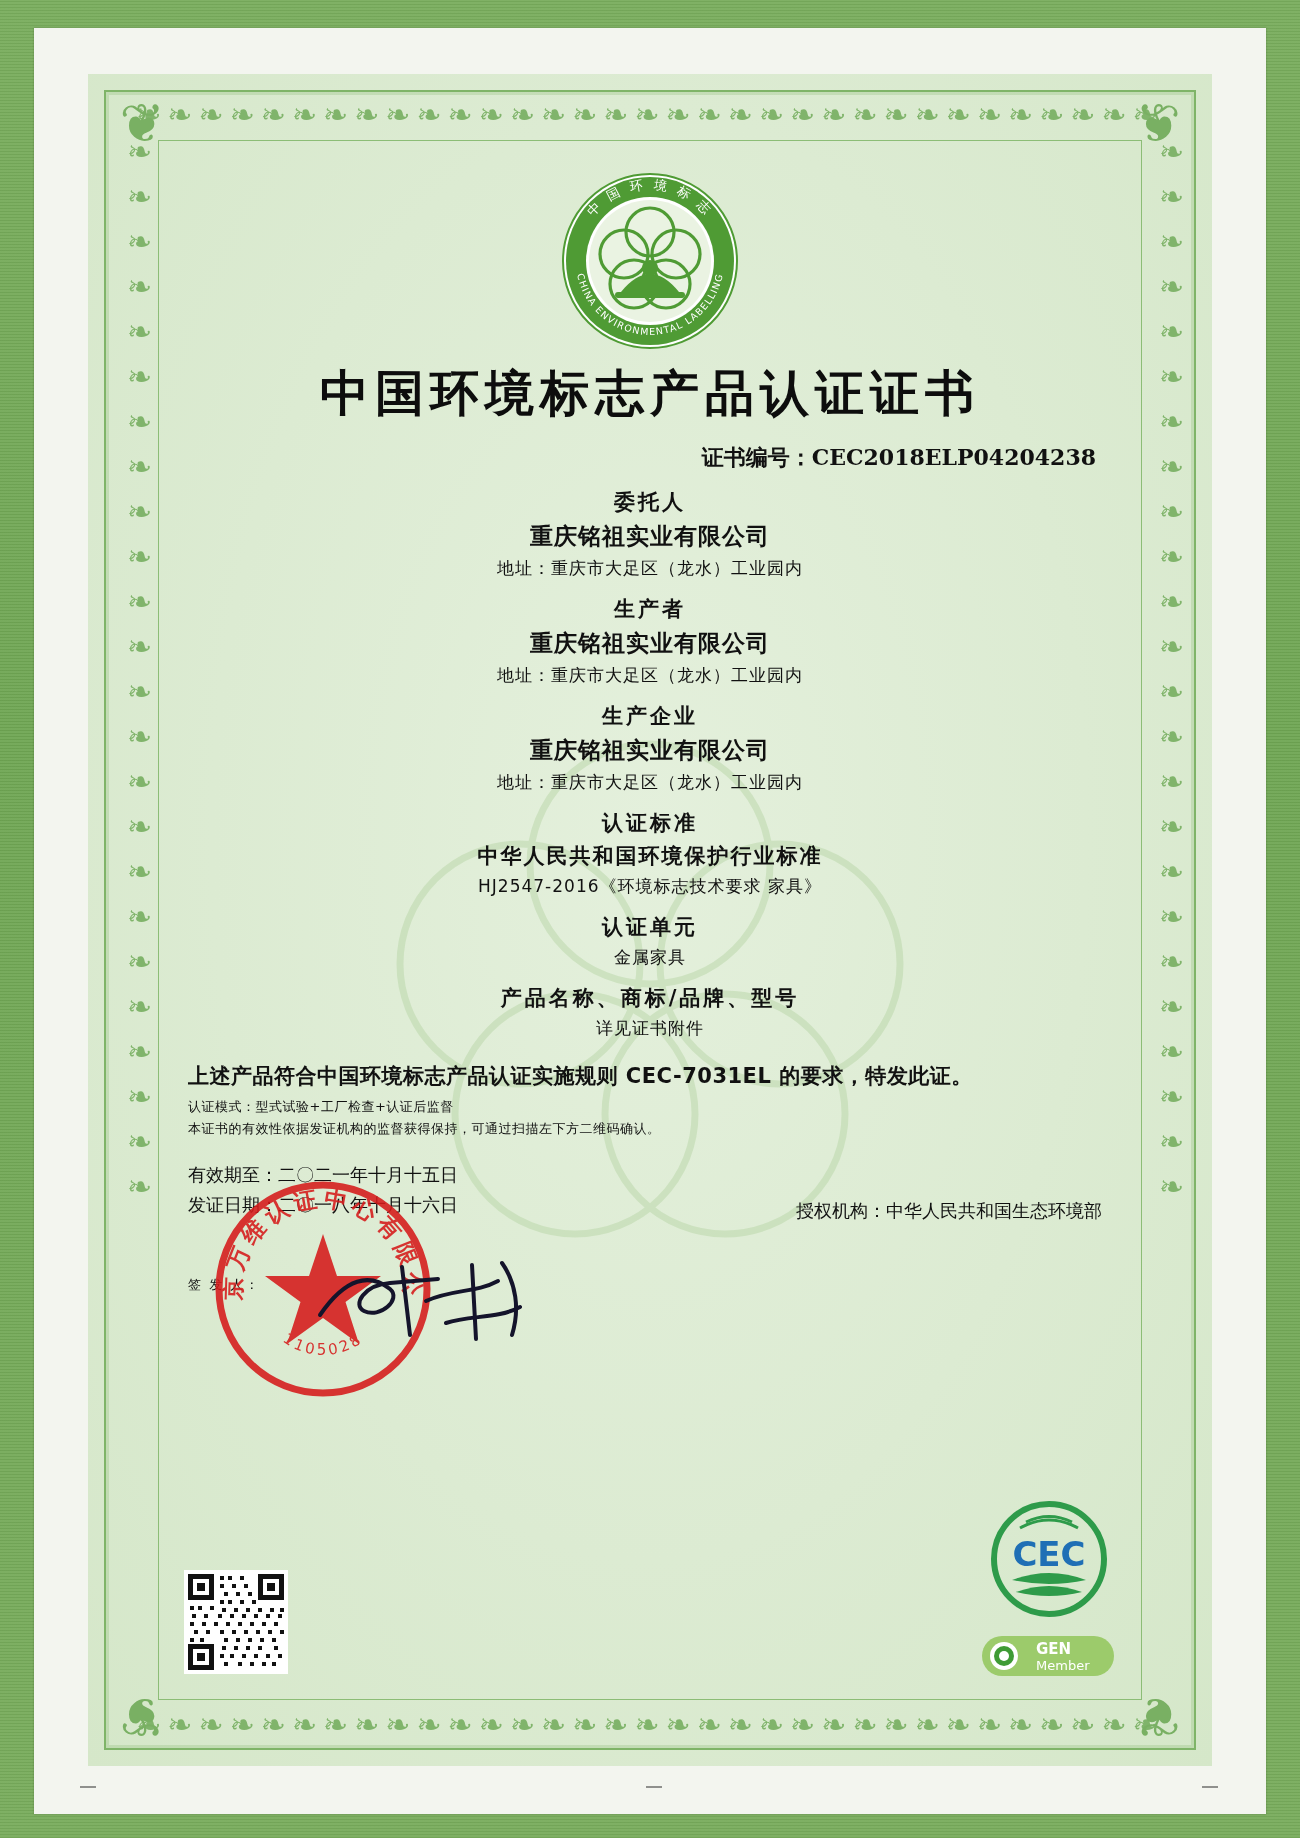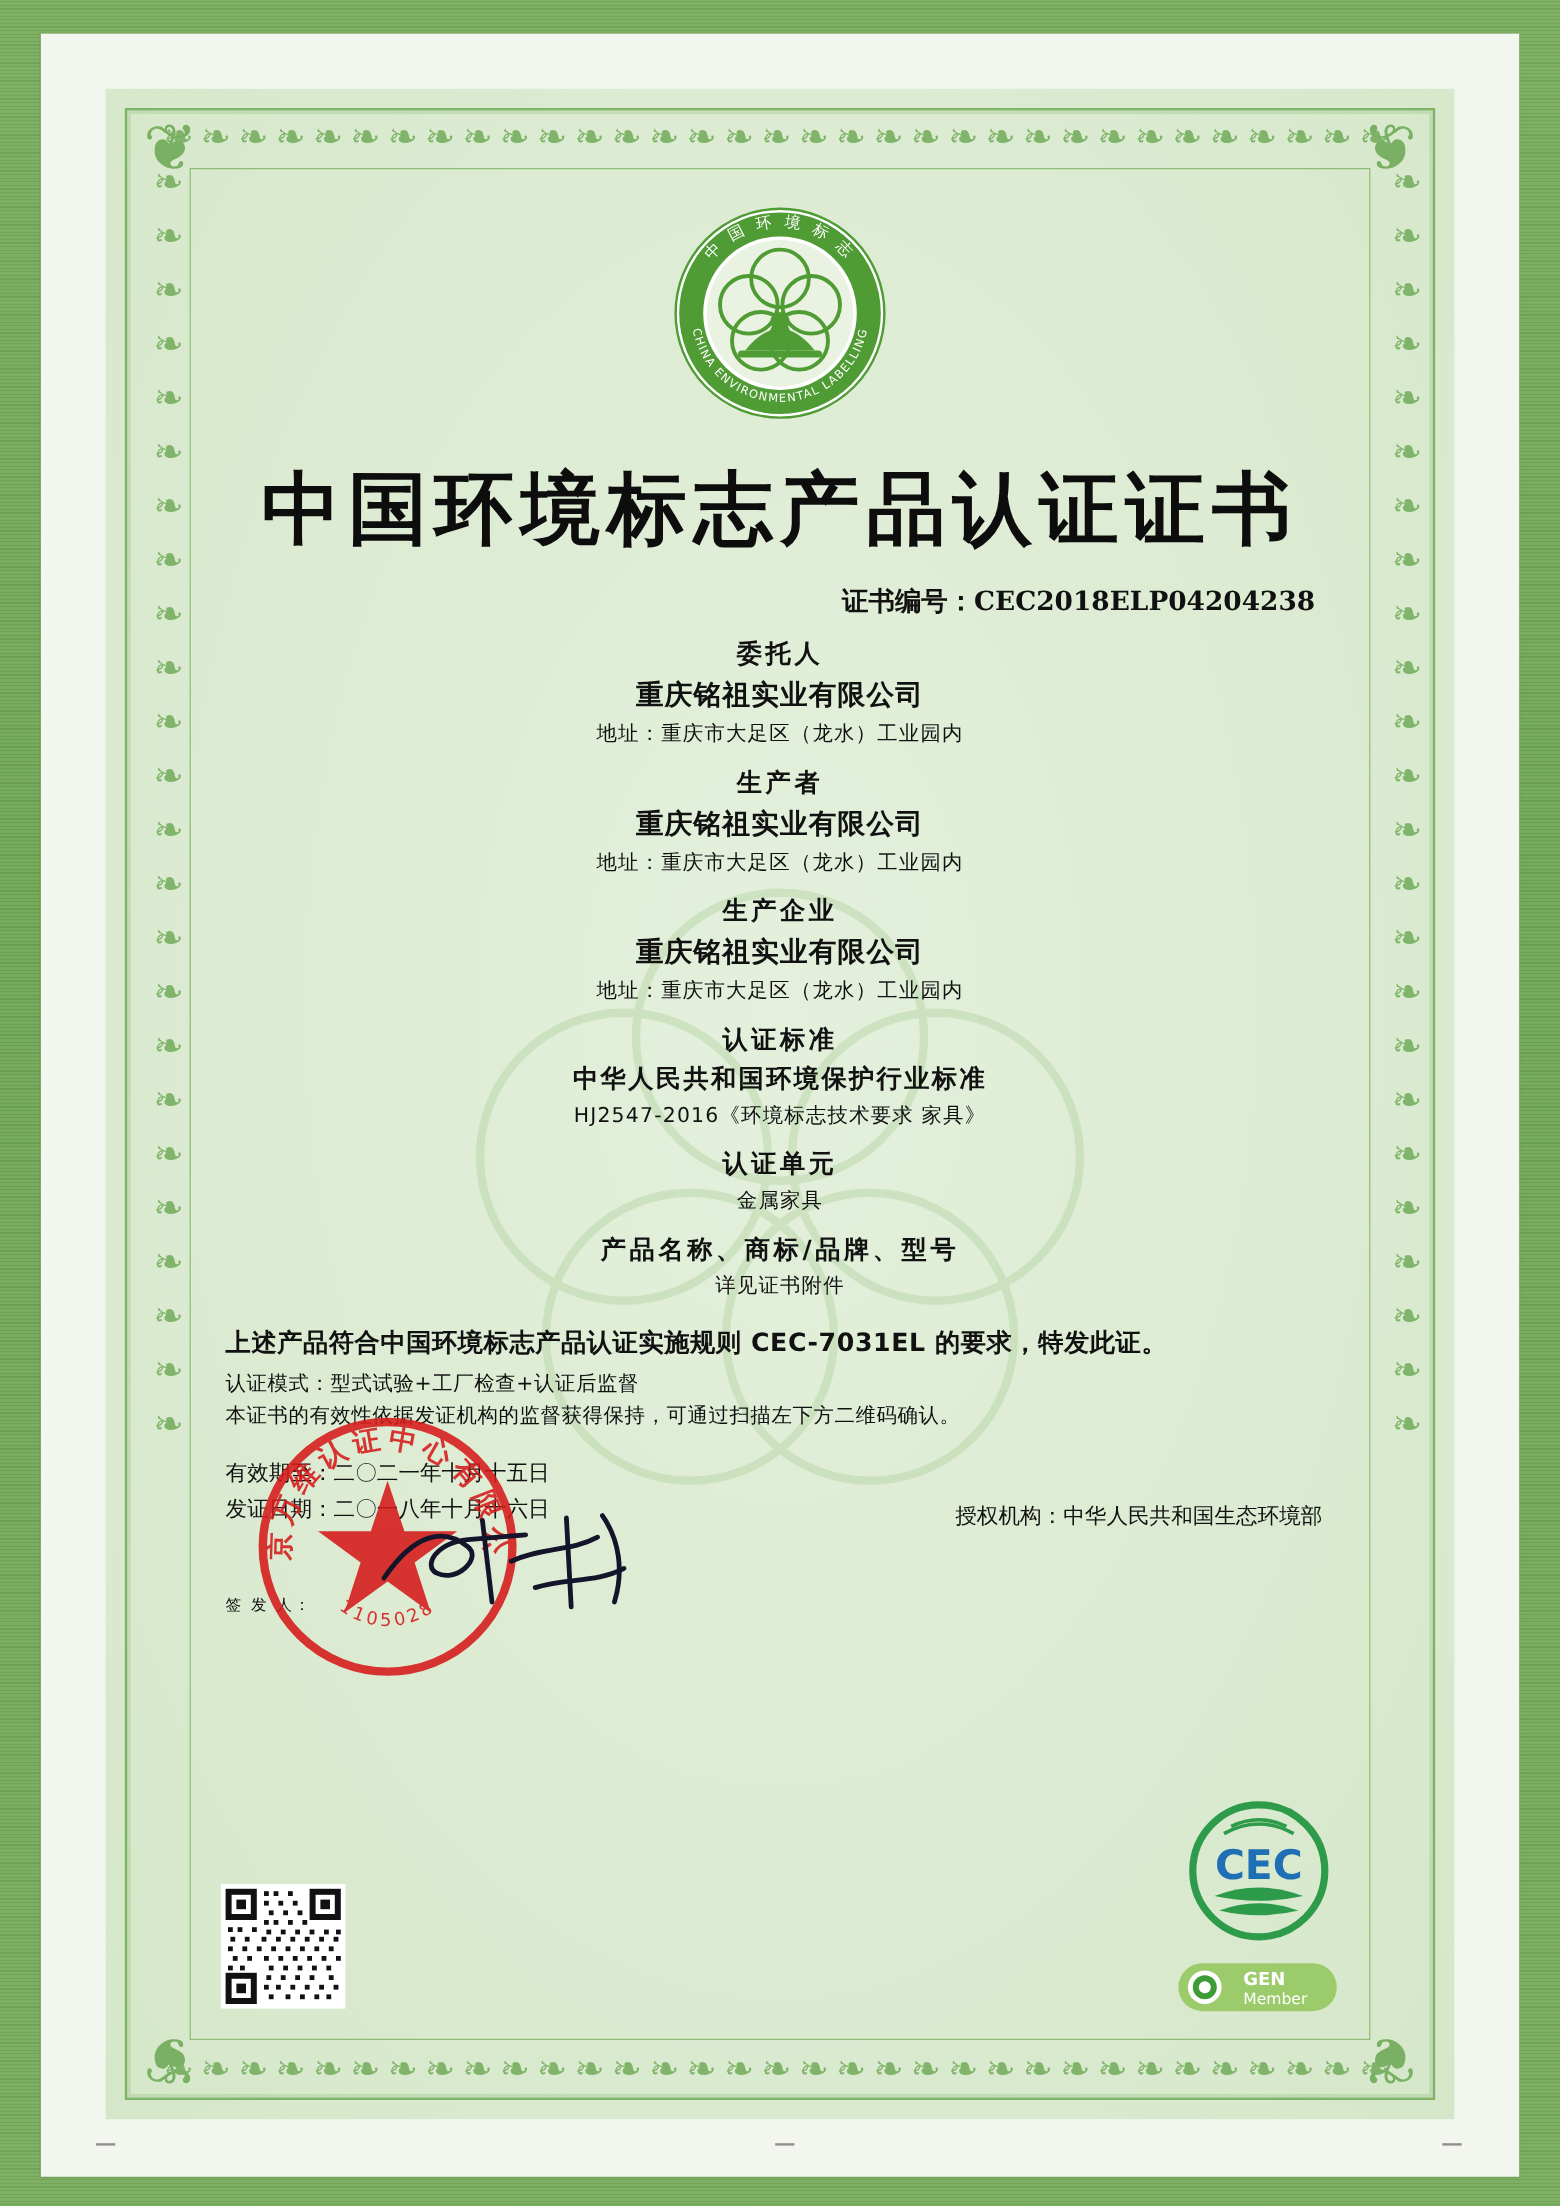--- a/index.html
+++ b/index.html
@@ -126,24 +126,24 @@
     color: #111;
   }
 
   .logo-wrap {
     margin: 14px auto 0;
     width: 178px;
     height: 178px;
   }
 
   .cert-title {
-    margin-top: 30px;
+    margin-top: 11px;
     font-family: Liberation Sans, sans-serif;
     font-weight: bold;
-    font-size: 66px;
+    font-size: 49px;
     letter-spacing: 6px;
     color: #0d0d0d;
   }
 
   .cert-no {
     margin-top: 16px;
     text-align: right;
     padding-right: 16px;
     font-family: "DejaVu Serif", "Liberation Serif", serif;
     font-size: 22px;
@@ -187,21 +187,21 @@
   .statement {
     margin-top: 22px;
     text-align: left;
     font-size: 21px;
     font-weight: bold;
     letter-spacing: 0.5px;
   }
   .mode, .validity-note {
     margin-top: 8px;
     text-align: left;
-    font-size: 17px;
+    font-size: 13px;
     letter-spacing: 0.5px;
   }
   .validity-note { margin-top: 4px; }
 
   .dates {
     position: relative;
     margin-top: 22px;
     text-align: left;
     font-size: 18px;
     line-height: 30px;

